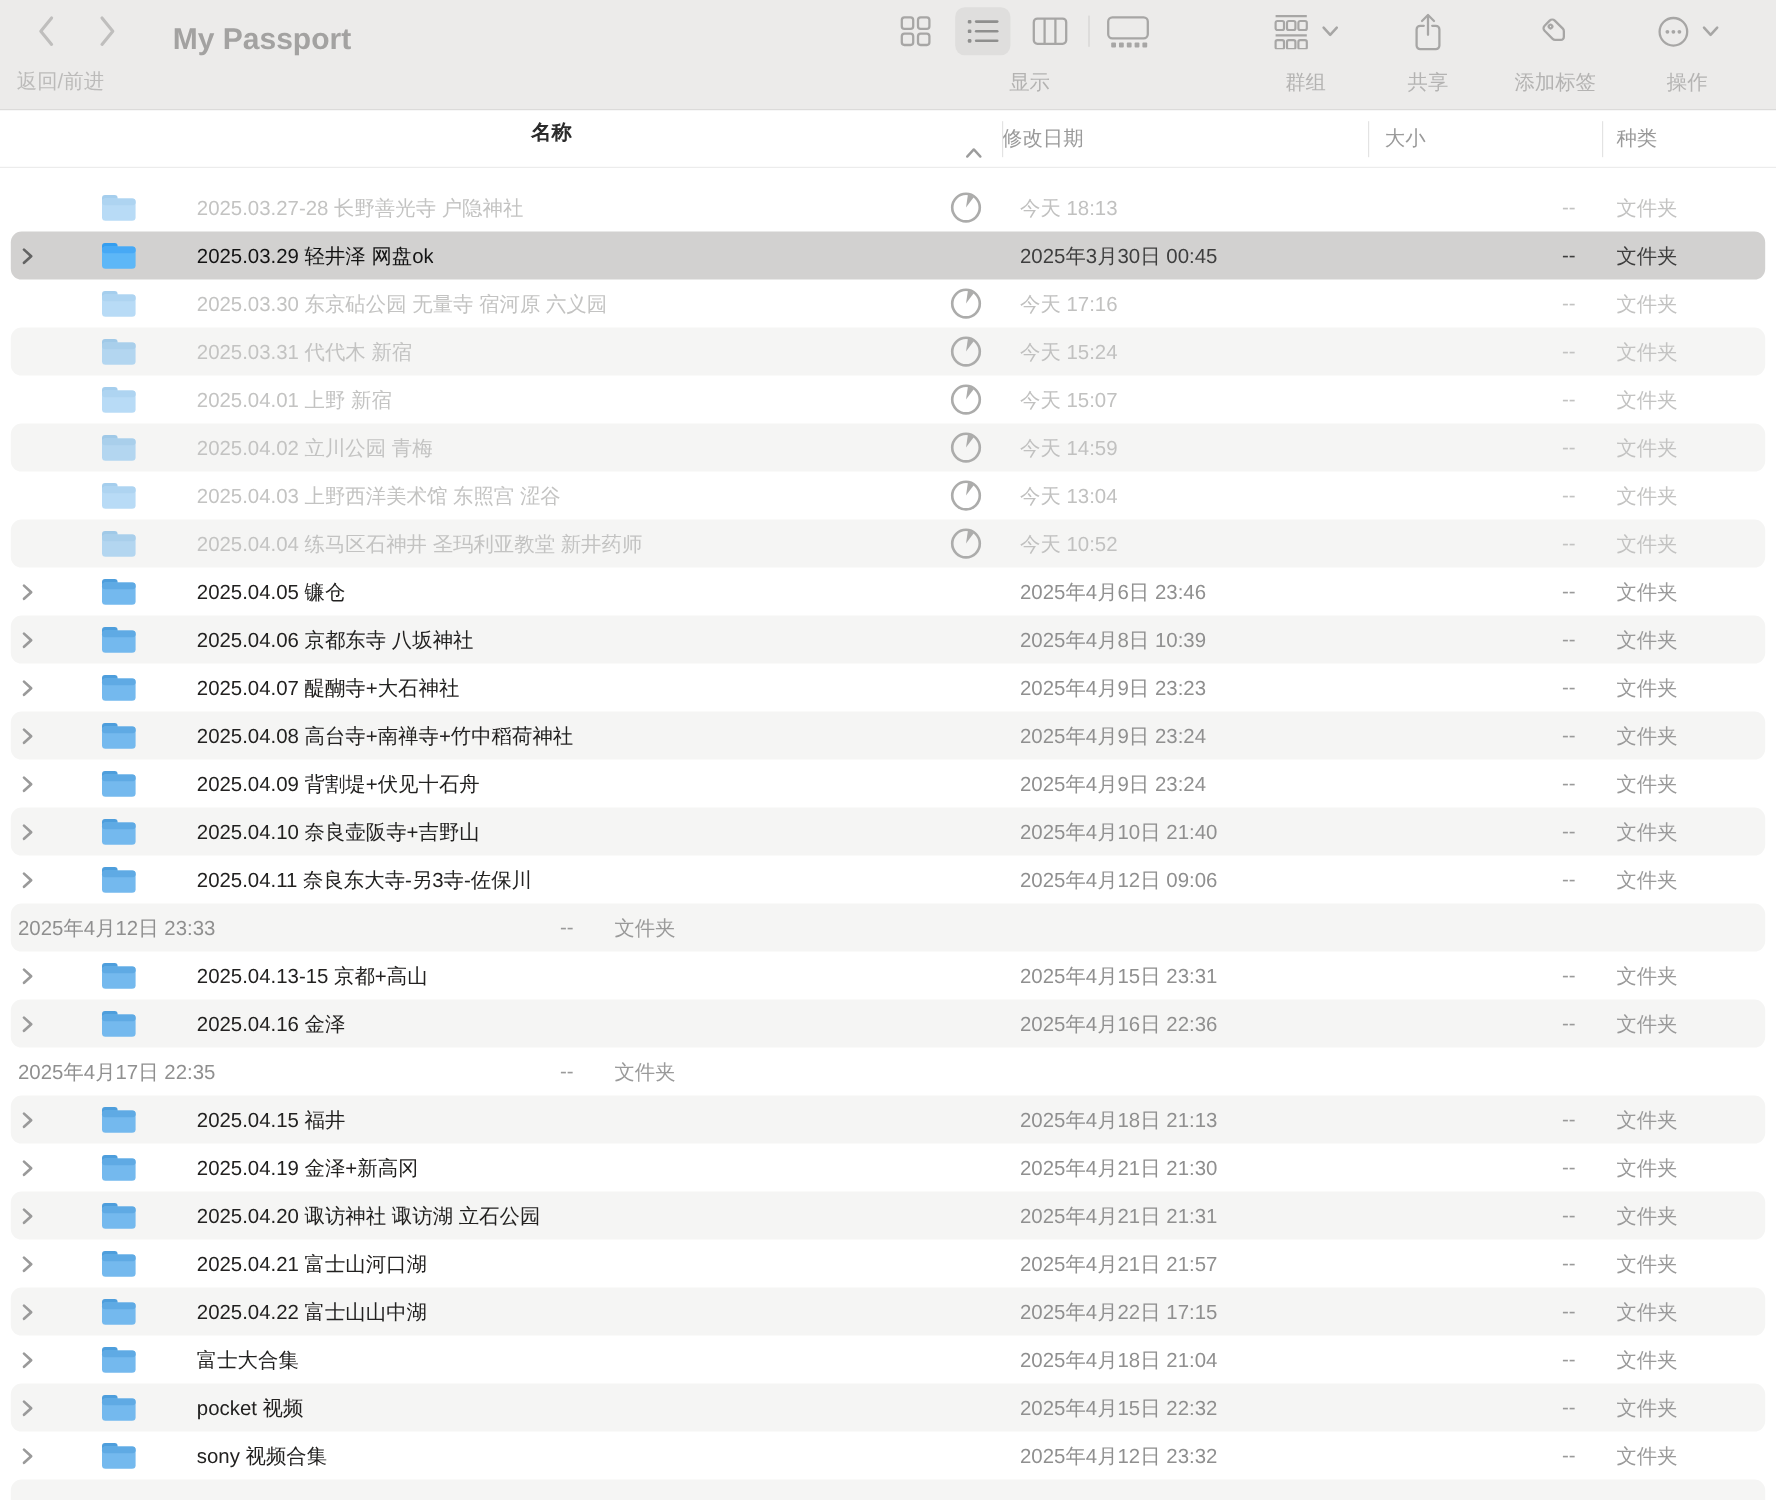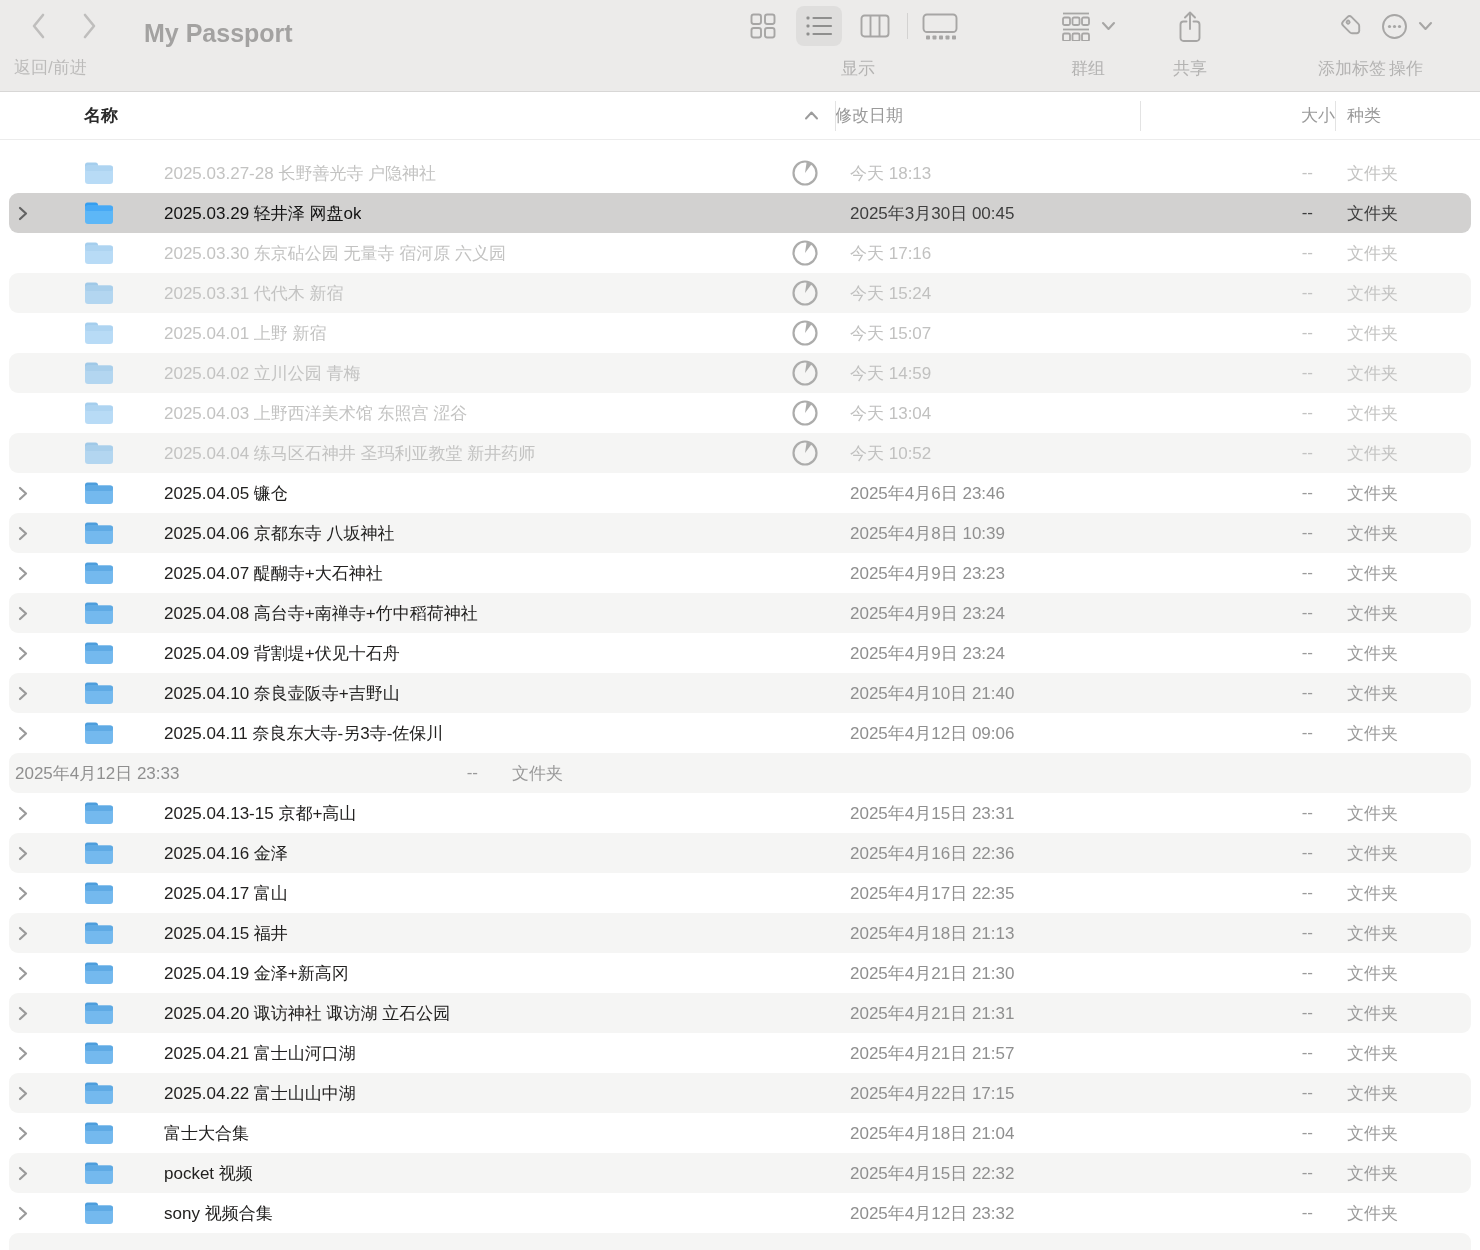--- a/index.html
+++ b/index.html
@@ -35,33 +35,33 @@
   .vsep{width:1px;height:26px;background:#D3D2D1;margin:0 9px;}
   .view-label{
     position:absolute;left:798px;top:57px;width:120px;text-align:center;
     font-size:17px;color:#B4B3B2;
   }
   .tool{position:absolute;top:6px;display:flex;flex-direction:column;align-items:center;}
   .tool-iconrow{height:40px;display:flex;align-items:center;gap:9px;}
   .tool-label{font-size:17px;color:#B4B3B2;margin-top:11px;white-space:nowrap;}
   .tool-group{left:1046px;width:84px;align-items:center;}
   .tool-share{left:1158px;width:64px;}
-  .tool-tag{left:1304px;width:96px;}
+  .tool-tag{left:1248px;width:96px;}
   .tool-more{left:1362px;width:88px;}
 
   
   .list-header{
     position:relative;height:48px;background:#fff;border-bottom:1px solid #ECECEC;
     display:flex;align-items:center;font-size:17px;color:#9A9A9A;box-sizing:border-box;
   }
-  .hdr-name{width:835px;display:flex;align-items:center;box-sizing:border-box;}
+  .hdr-name{width:835px;display:flex;align-items:center;box-sizing:border-box;flex-direction:column;}
   .hdr-name .lbl{margin-left:84px;color:#2B2B2B;font-weight:700;}
   .hdr-caret{margin-left:auto;margin-right:16px;display:flex;}
   .hdr-date{width:305px;box-sizing:border-box;}
-  .hdr-size{width:195px;box-sizing:border-box;padding-left:4px;text-align:right;}
+  .hdr-size{width:195px;box-sizing:border-box;padding-left:14px;}
   .hdr-kind{width:145px;padding-left:12px;box-sizing:border-box;}
   .hdiv{position:absolute;top:9px;width:1px;height:30px;background:#E3E3E3;}
   .hdiv1{left:835px;}.hdiv2{left:1140px;}.hdiv3{left:1335px;}
 
   
   .list-body{padding-top:13px;background:#fff;}
   .row{height:40px;position:relative;display:flex;align-items:center;font-size:17px;}
   .row-bg{position:absolute;left:9px;right:9px;top:0;bottom:0;border-radius:9px;}
   .row.zebra .row-bg{background:#F5F5F4;}
   .row.selected .row-bg{background:#D2D1D0;}
@@ -682,36 +682,20 @@
       <span class="name-label">2025.04.16 金泽</span>
 
     </div>
     <div class="cell cell-date">2025年4月16日 22:36</div>
     <div class="cell cell-size">--</div>
     <div class="cell cell-kind">文件夹</div>
   </div>
 
   <div class="row normal">
     <div class="row-bg"></div>
-    <div class="cell cell-name">
-      <span class="disclosure">
-        <svg width="10" height="15" viewBox="0 0 10 15">
-              <polyline points="2,2 8,7.5 2,13" fill="none" stroke="#9A9A9A" stroke-width="2.2" stroke-linecap="round" stroke-linejoin="round"></polyline>
-            </svg>
-      </span>
-      <span class="folder">
-        <svg width="30" height="25" viewBox="0 0 30 25">
-          <rect x="1" y="1.5" width="13" height="9" rx="2.5" fill="#4E9EDC"></rect>
-          <rect x="1" y="4.5" width="28" height="18.5" rx="3" fill="#74B9EE"></rect>
-          <rect x="1" y="4.5" width="28" height="5.5" rx="2.5" fill="#5FAAE4"></rect>
-        </svg>
-      </span>
-      <span class="name-label">2025.04.17 富山</span>
-
-    </div>
     <div class="cell cell-date">2025年4月17日 22:35</div>
     <div class="cell cell-size">--</div>
     <div class="cell cell-kind">文件夹</div>
   </div>
 
   <div class="row normal zebra">
     <div class="row-bg"></div>
     <div class="cell cell-name">
       <span class="disclosure">
         <svg width="10" height="15" viewBox="0 0 10 15">

